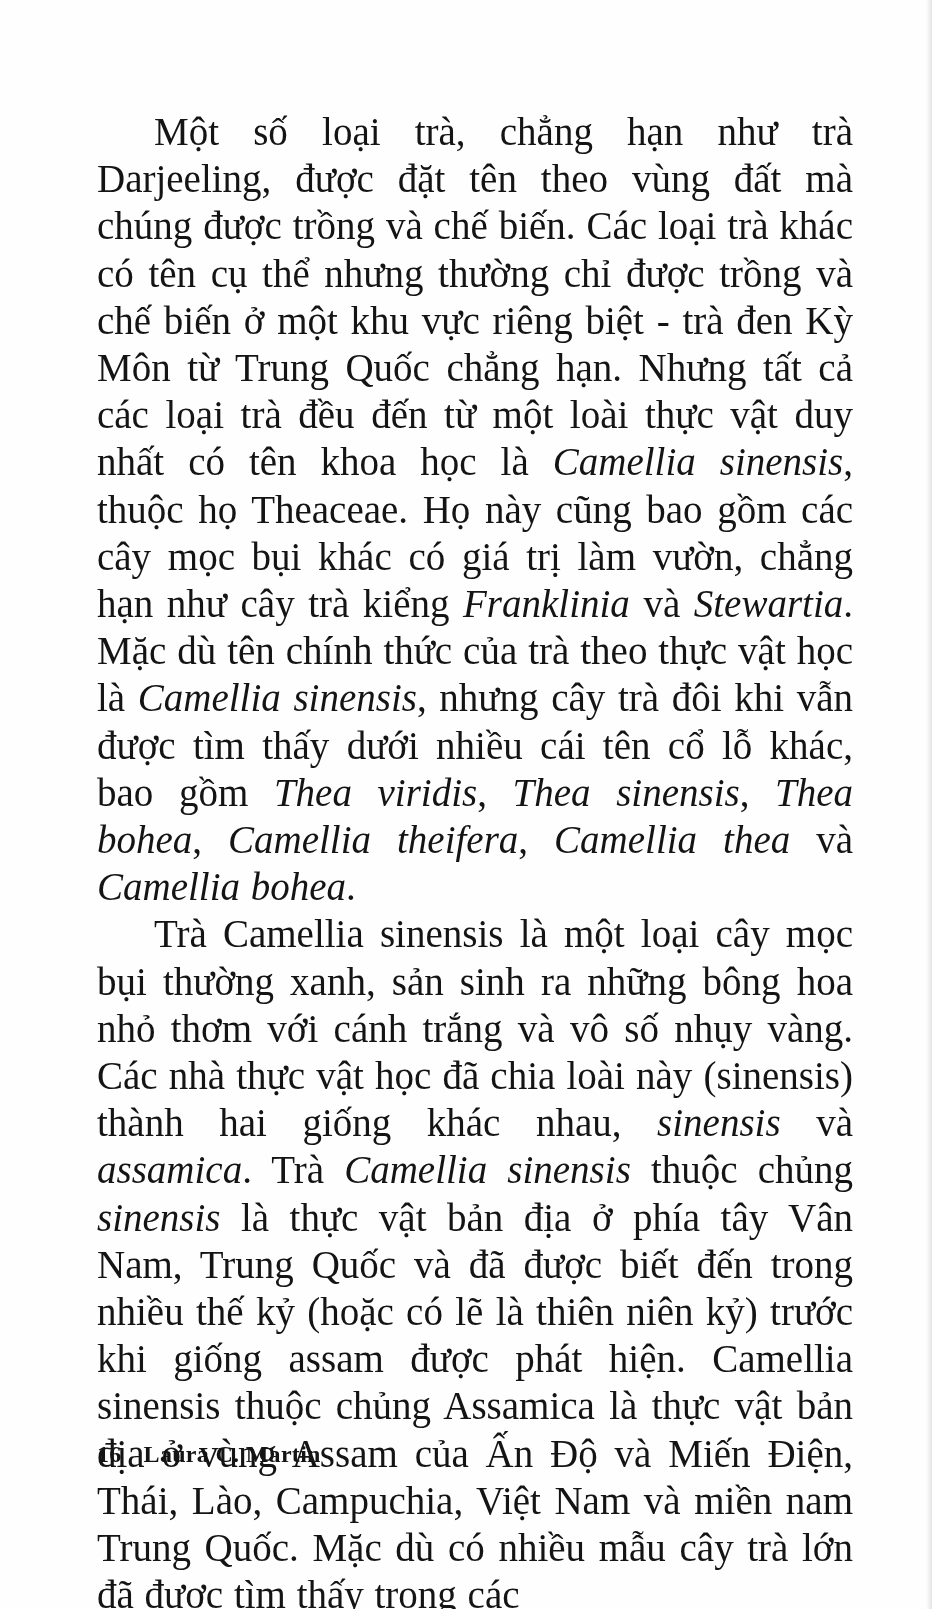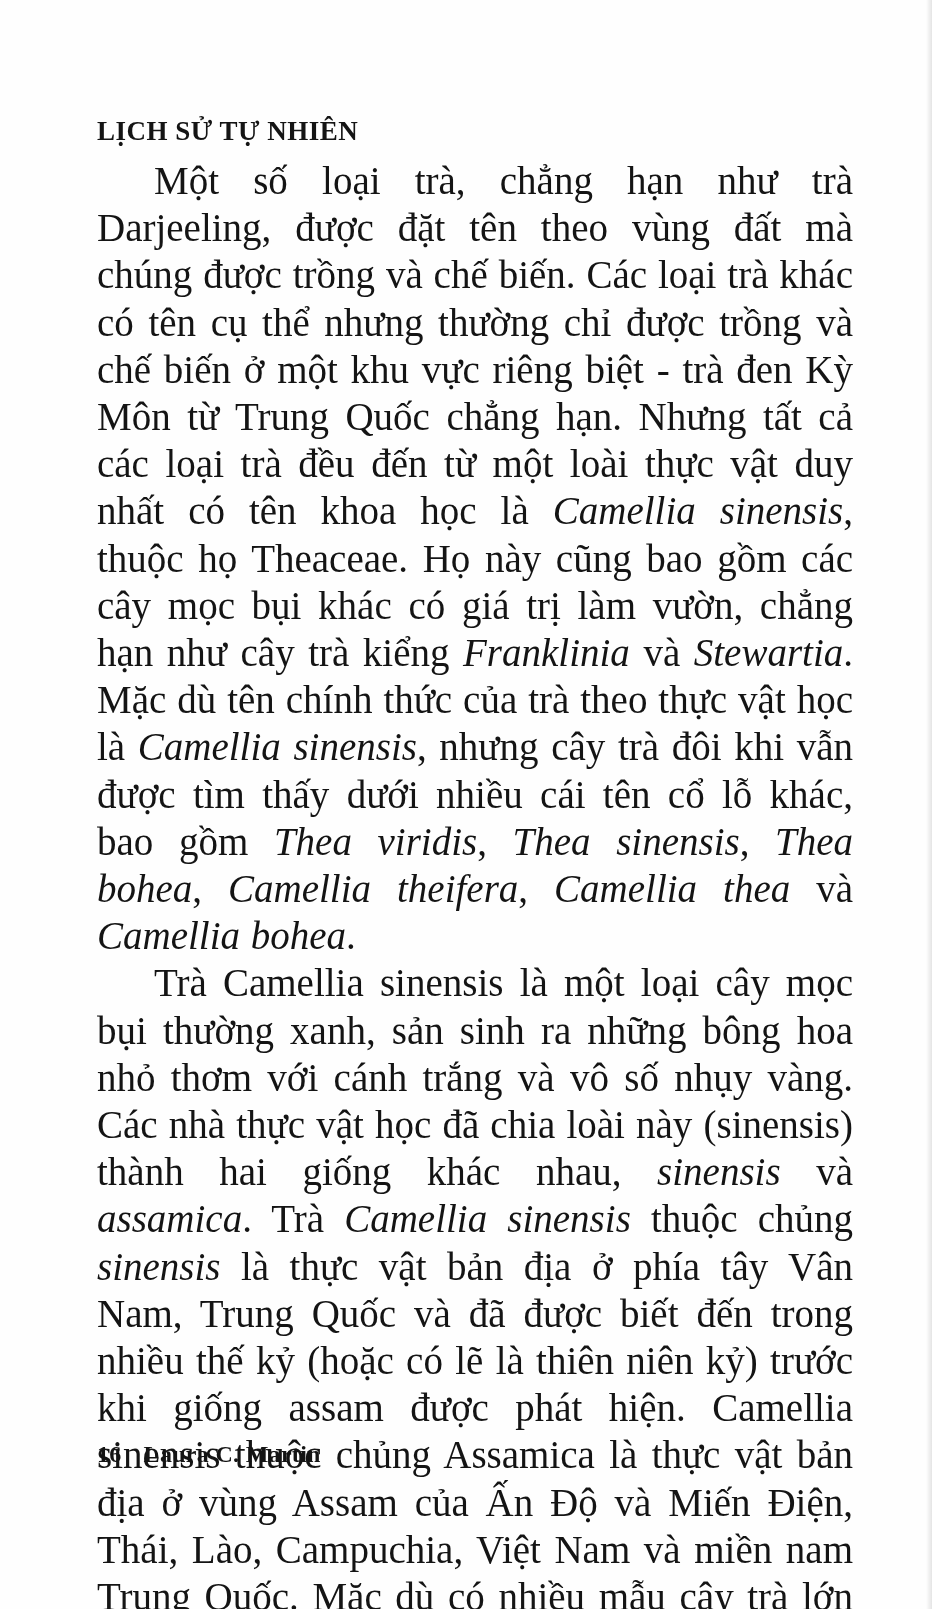--- a/index.html
+++ b/index.html
@@ -62,21 +62,20 @@
   }
   .footer .page-number {
     margin-right: 22px;
   }
 </style>
 </head>
 <body>
 
 <div class="page">
   <div class="content">
-    <h1 class="heading">LỊCH SỬ TỰ NHIÊN</h1>
     <div class="body-text">
         <p class="para"><span>Một số loại trà, chẳng hạn như trà Darjeeling, được đặt tên theo vùng đất mà chúng được trồng và chế biến. Các loại trà khác có tên cụ thể nhưng thường chỉ được trồng và chế biến ở một khu vực riêng biệt - trà đen Kỳ Môn từ Trung Quốc chẳng hạn. Nhưng tất cả các loại trà đều đến từ một loài thực vật duy nhất có tên khoa học là </span><em>Camellia sinensis</em><span>, thuộc họ Theaceae. Họ này cũng bao gồm các cây mọc bụi khác có giá trị làm vườn, chẳng hạn như cây trà kiểng </span><em>Franklinia</em><span> và </span><em>Stewartia</em><span>. Mặc dù tên chính thức của trà theo thực vật học là </span><em>Camellia sinensis</em><span>, nhưng cây trà đôi khi vẫn được tìm thấy dưới nhiều cái tên cổ lỗ khác, bao gồm </span><em>Thea viridis</em><span>, </span><em>Thea sinensis</em><span>, </span><em>Thea bohea</em><span>, </span><em>Camellia theifera</em><span>, </span><em>Camellia thea</em><span> và </span><em>Camellia bohea</em><span>.</span></p>
         <p class="para"><span>Trà Camellia sinensis là một loại cây mọc bụi thường xanh, sản sinh ra những bông hoa nhỏ thơm với cánh trắng và vô số nhụy vàng. Các nhà thực vật học đã chia loài này (sinensis) thành hai giống khác nhau, </span><em>sinensis</em><span> và </span><em>assamica</em><span>. Trà </span><em>Camellia sinensis</em><span> thuộc chủng </span><em>sinensis</em><span> là thực vật bản địa ở phía tây Vân Nam, Trung Quốc và đã được biết đến trong nhiều thế kỷ (hoặc có lẽ là thiên niên kỷ) trước khi giống assam được phát hiện. Camellia sinensis thuộc chủng Assamica là thực vật bản địa ở vùng Assam của Ấn Độ và Miến Điện, Thái, Lào, Campuchia, Việt Nam và miền nam Trung Quốc. Mặc dù có nhiều mẫu cây trà lớn đã được tìm thấy trong các</span></p>
       </div>
   </div>
 
   <div class="footer">
     <span class="page-number">16</span><span>Laura C. Martin</span>
   </div>
 

